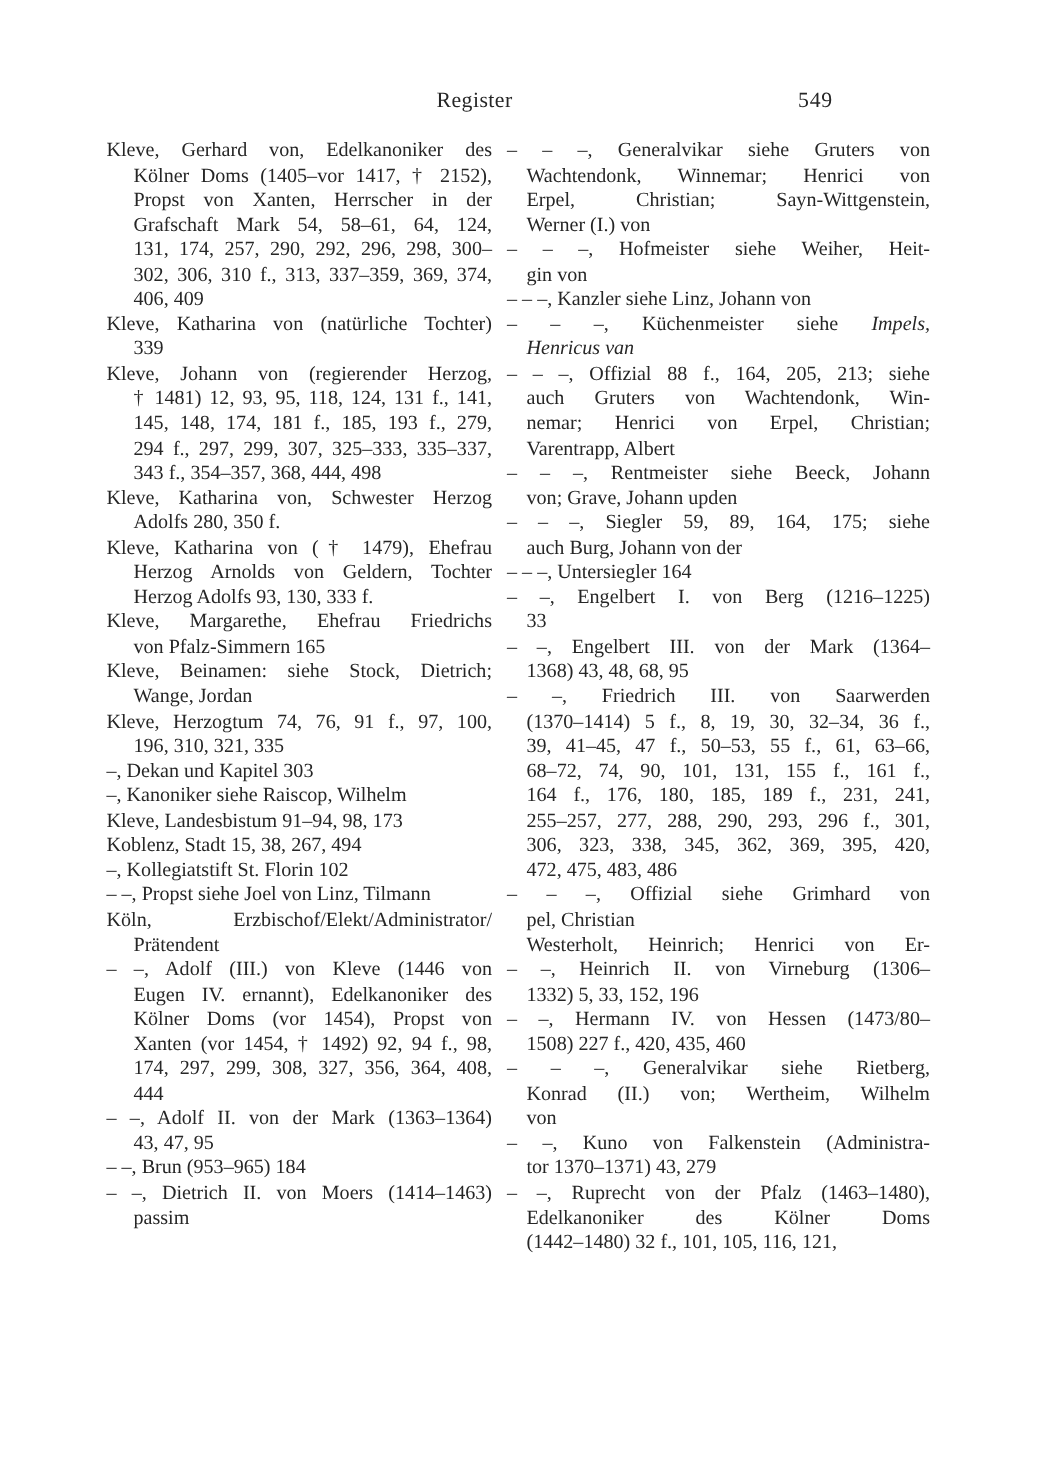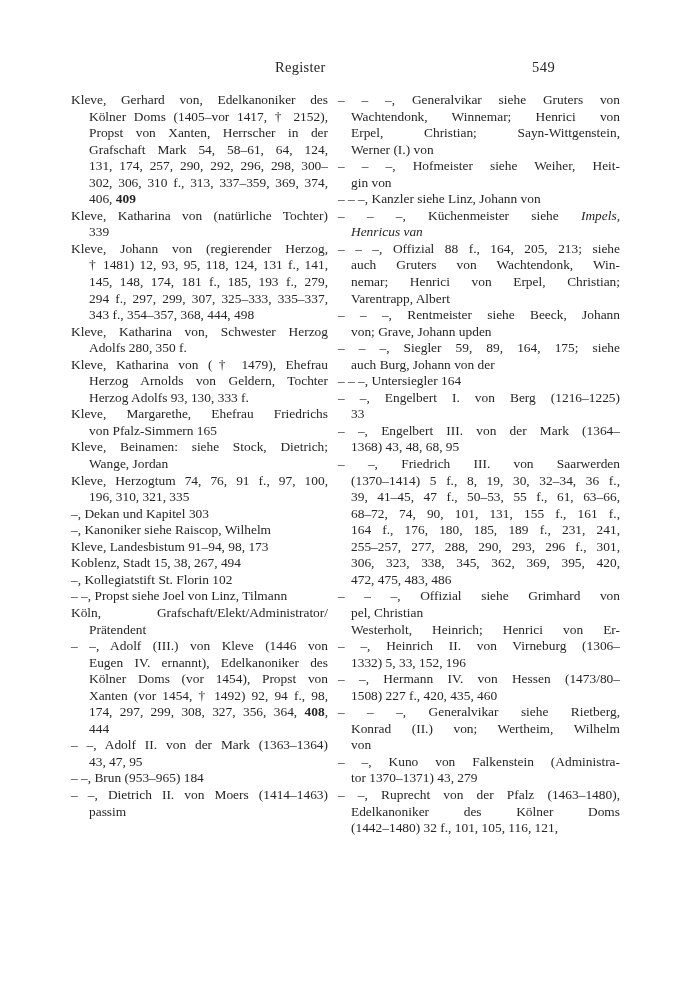--- a/index.html
+++ b/index.html
@@ -6,31 +6,31 @@
   .page{
     position:relative;
     width:700px;height:988px;
     background:#ffffff;
     overflow:hidden;
     font-family:"Liberation Serif","DejaVu Serif",serif;
     color:#262626;
     margin:0 auto;
   }
   .header{position:absolute;top:57px;left:85px;width:535px;height:20px;font-size:14.5px;line-height:20px;}
-  .header .title{position:absolute;left:190px;letter-spacing:0.3px;}
+  .header .title{position:absolute;left:206px;letter-spacing:0.3px;}
   .header .pagenum{position:absolute;left:447px;letter-spacing:0.5px;}
   .col{position:absolute;top:92px;font-size:13.4px;line-height:16.55px;}
   .col-left{left:71px;width:257px;}
   .col-right{left:338px;width:282px;}
   .entry{margin:0;padding:0;}
   .line{display:block;}
   .line.just{text-align:justify;text-align-last:justify;text-justify:inter-word;}
   .col-left .line.cont{padding-left:18px;}
   .col-right .line.cont{padding-left:13px;}
-  .entry b{font-weight:bold;}
+  .entry b{font-weight:normal;}
   .entry i{font-style:italic;text-align:right;}
 </style>
 </head>
 <body>
 
 <div class="page">
   <div class="header">
     <span class="title">Register</span>
     <span class="pagenum">549</span>
   </div>
@@ -88,21 +88,21 @@
       <p class="entry">
         <span class="line">Koblenz, Stadt 15, 38, 267, 494</span>
       </p>
       <p class="entry">
         <span class="line">–, Kollegiatstift St. Florin 102</span>
       </p>
       <p class="entry">
         <span class="line">– –, Propst siehe Joel von Linz, Tilmann</span>
       </p>
       <p class="entry">
-        <span class="line just">Köln, Grafschaft/Elekt/Administrator/</span>
+        <span class="line just">Köln, Erzbischof/Elekt/Administrator/</span>
         <span class="line cont">Prätendent</span>
       </p>
       <p class="entry">
         <span class="line just">– –, Adolf (III.) von Kleve (1446 von</span>
         <span class="line cont just">Eugen IV. ernannt), Edelkanoniker des</span>
         <span class="line cont just">Kölner Doms (vor 1454), Propst von</span>
         <span class="line cont just">Xanten (vor 1454, † 1492) 92, 94 f., 98,</span>
         <span class="line cont just">174, 297, 299, 308, 327, 356, 364, <b>408</b>,</span>
         <span class="line cont">444</span>
       </p>

